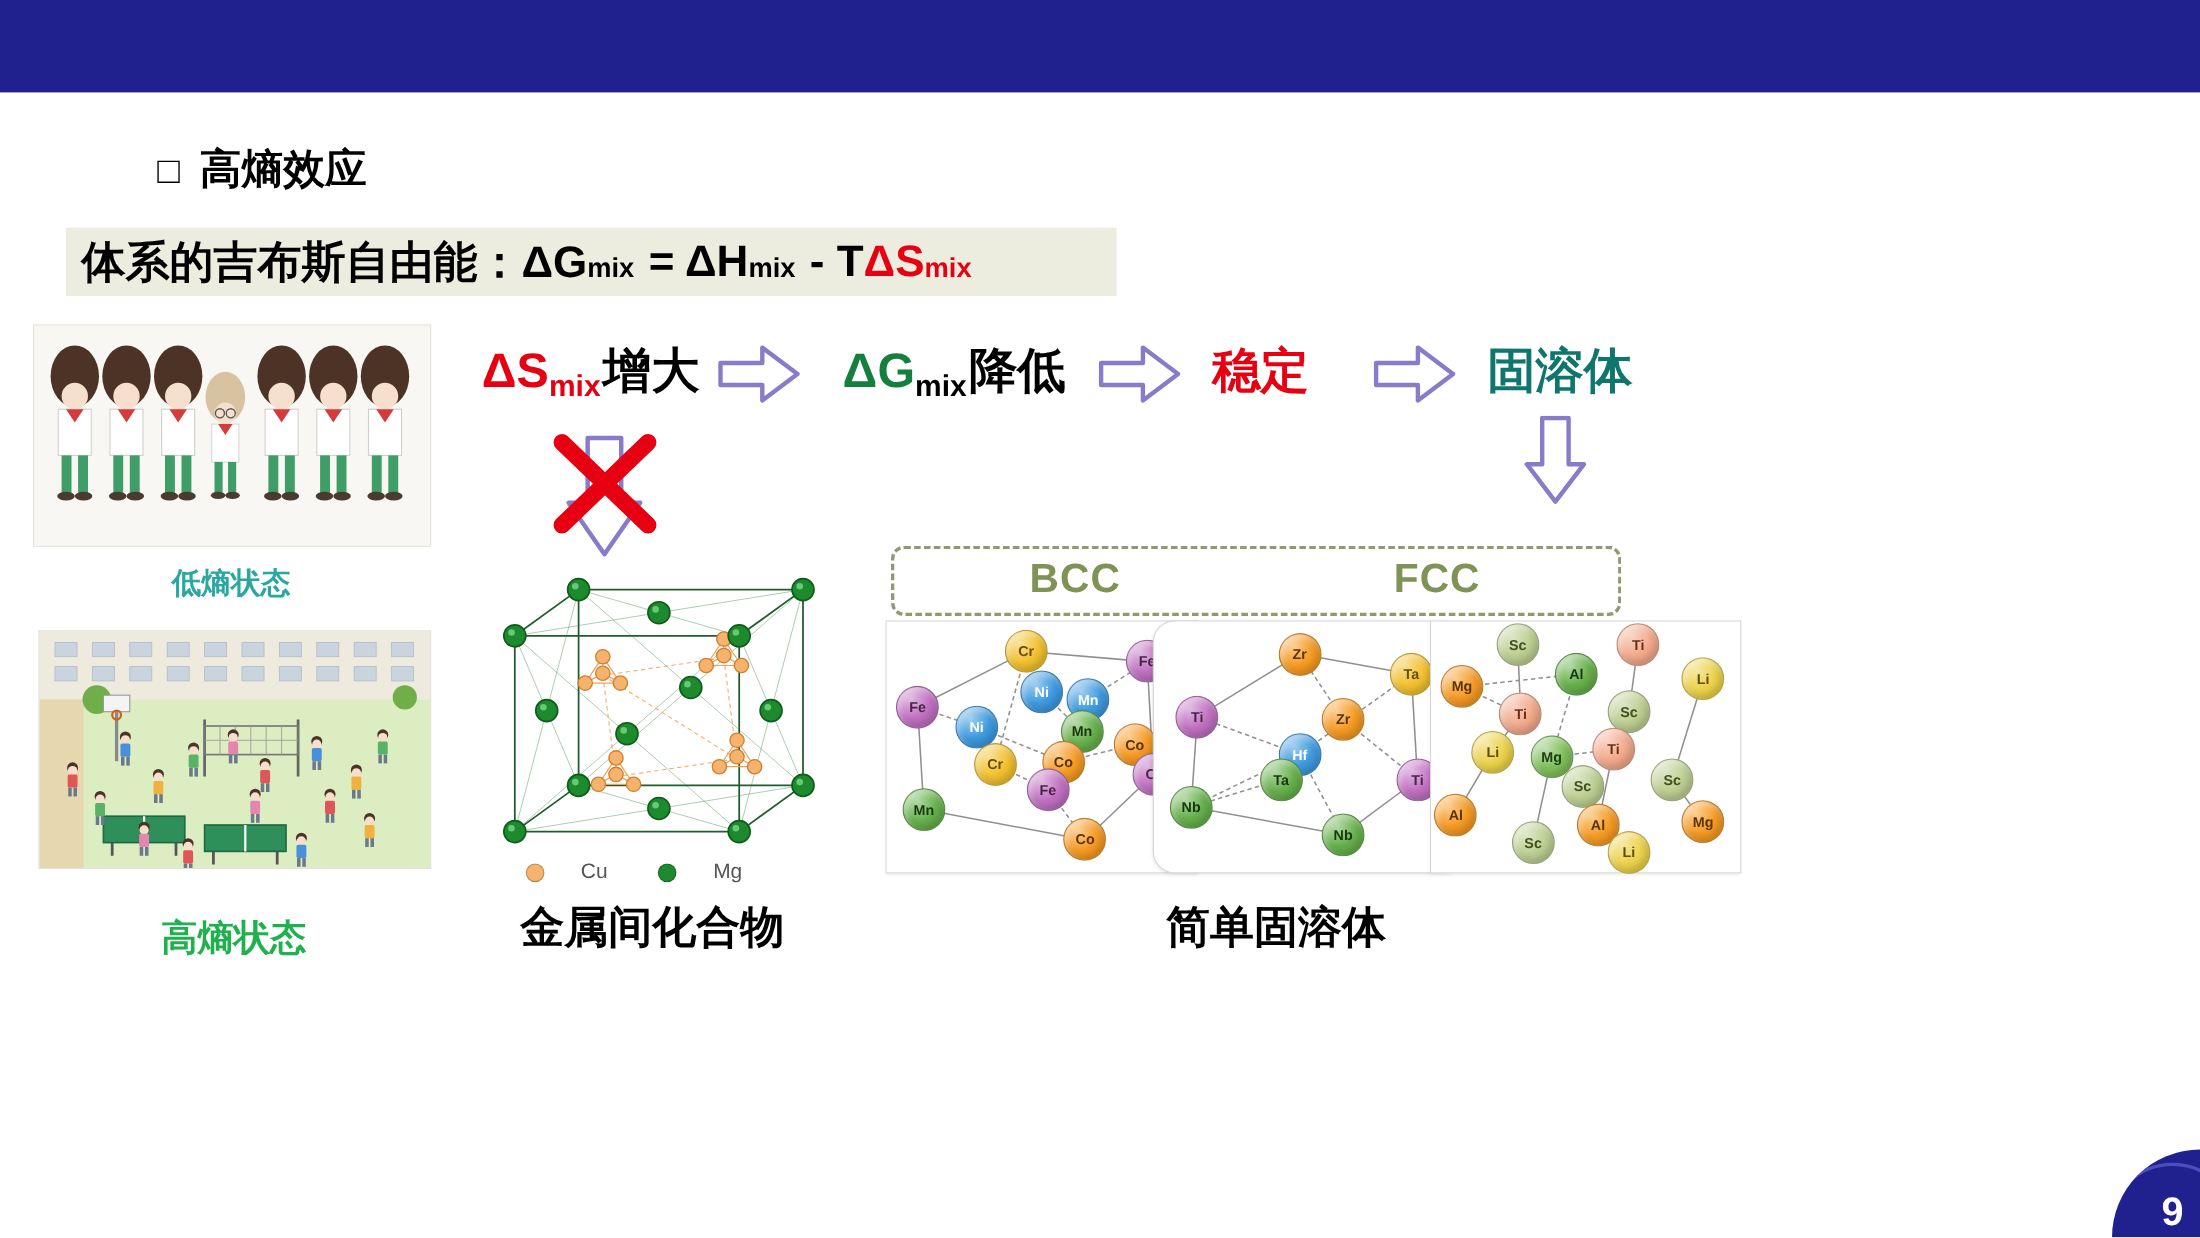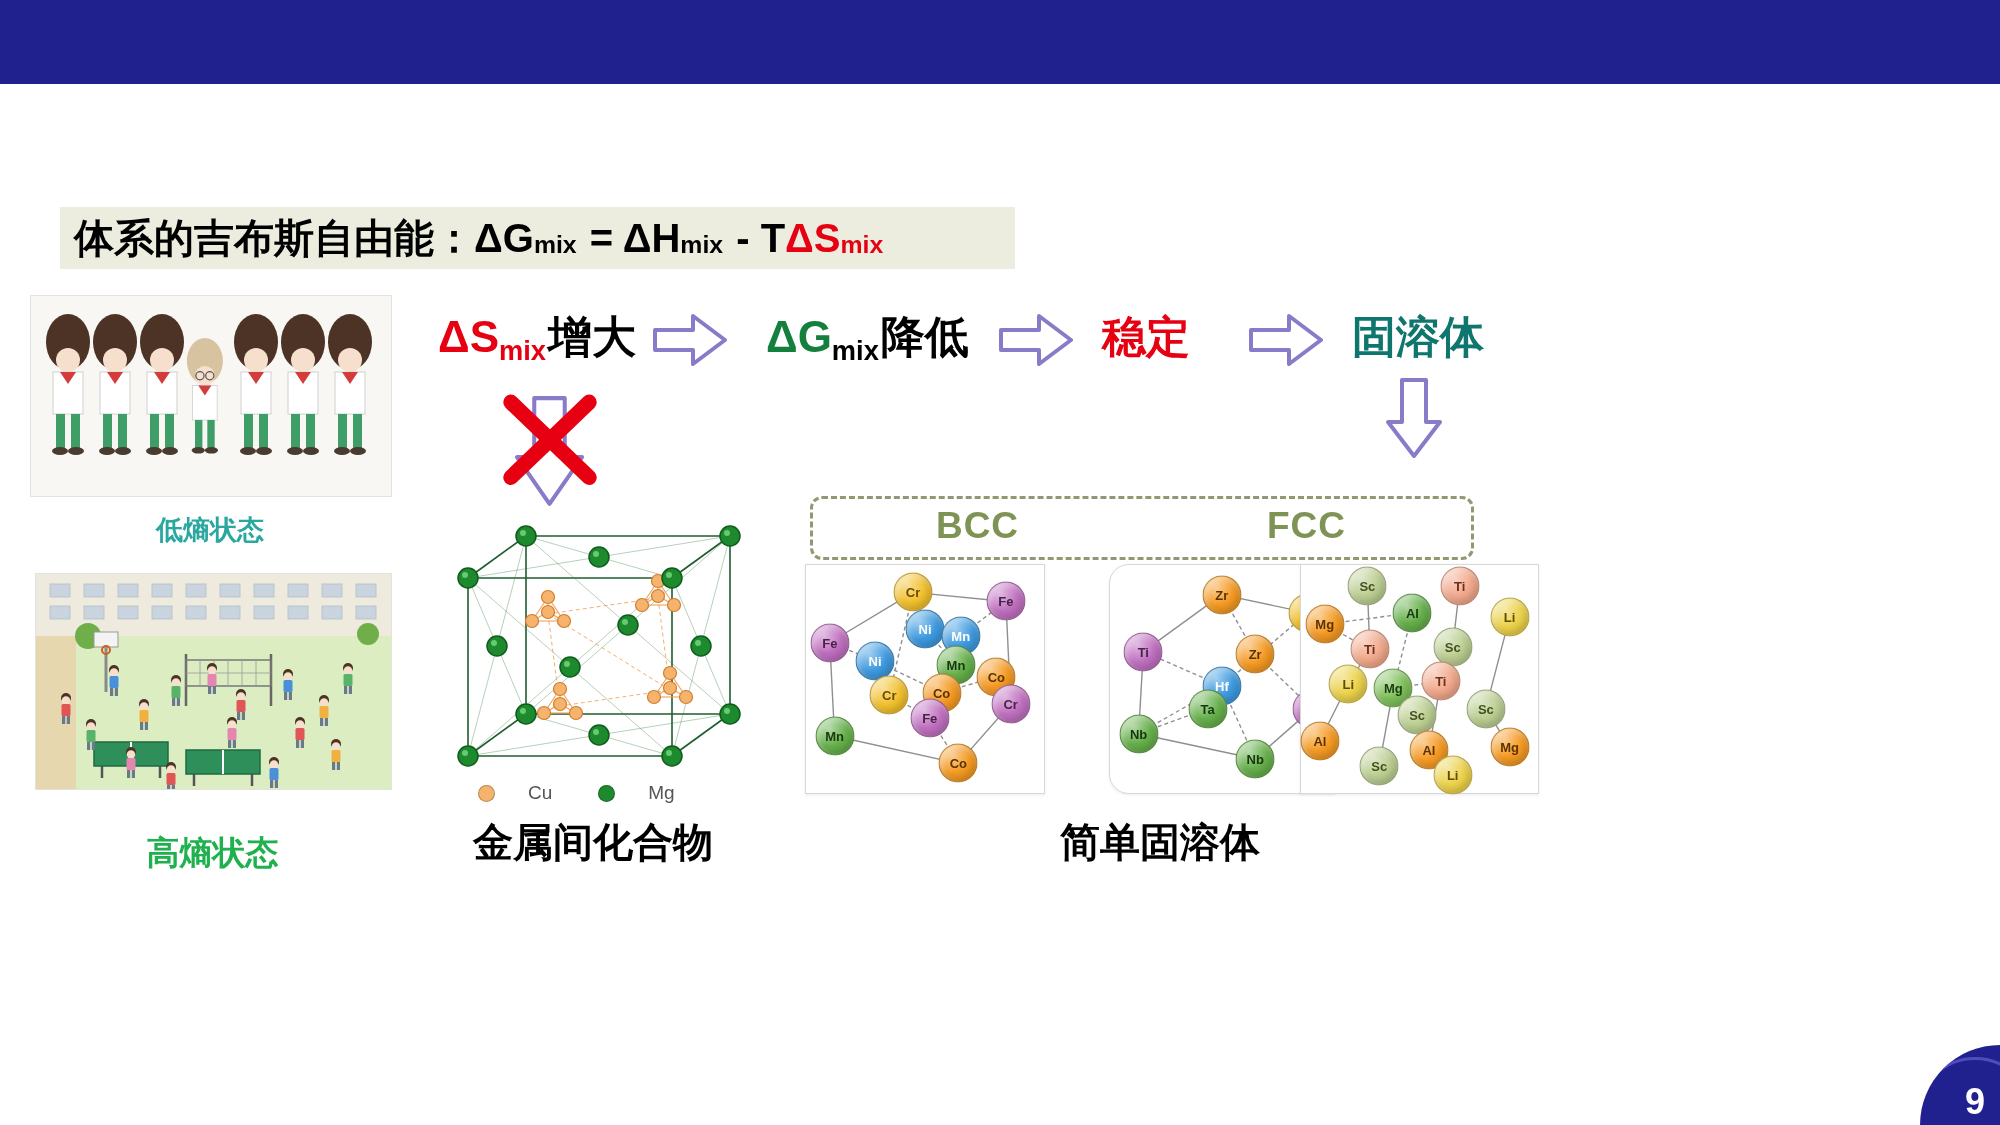--- a/index.html
+++ b/index.html
@@ -29,42 +29,45 @@
   .crystal-wrap{position:absolute;left:420px;top:510px;width:345px;height:268px;}
   .crystal-legend{position:absolute;left:478px;top:782px;display:flex;gap:46px;align-items:center;}
   .legend-item{display:flex;align-items:center;gap:8px;}
   .legend-dot{width:15px;height:15px;border-radius:50%;display:inline-block;border:1px solid rgba(0,0,0,.25);}
   .legend-label{font-size:19px;color:#555;margin-left:25px;}
   .dashed-box{position:absolute;left:810px;top:496px;width:658px;height:58px;
               border:3px dashed #8f9a73;border-radius:12px;display:flex;}
   .structure-label{flex:1;text-align:center;line-height:54px;font-size:37px;font-weight:bold;
                    color:var(--structure-label);letter-spacing:1px;}
   .panel{position:absolute;top:564px;width:238px;height:228px;background:#ffffff;
-         border:1px solid #d8d8d8;box-shadow:0 1px 3px rgba(0,0,0,.08);}
+         border:1px solid #d8d8d8;box-shadow:0 1px 3px rgba(0,0,0,.08);padding-left:44px;}
   .panel svg.bonds{position:absolute;left:0;top:0;width:100%;height:100%;}
   .panel-fcc{left:805px;}
-  .panel-bcc{left:1109px;border-radius:20px;}
+  .panel-bcc{left:1048px;border-radius:20px;}
   .panel-hcp{left:1300px;width:237px;}
   .atom{position:absolute;width:37px;height:37px;border-radius:50%;transform:translate(-50%,-50%);
         display:flex;align-items:center;justify-content:center;font-size:13px;font-weight:bold;
         border:1px solid rgba(0,0,0,.22);
         box-shadow:inset -3px -4px 6px rgba(0,0,0,.18), inset 3px 4px 6px rgba(255,255,255,.5);}
   .corner{position:absolute;right:0;bottom:0;width:80px;height:80px;background:var(--header);
           border-top-left-radius:100%;overflow:hidden;}
   .corner-arc{position:absolute;right:-34px;bottom:-50px;width:112px;height:112px;
               border:3px solid #4d4dc0;border-radius:50%;}
   .page-num{position:absolute;right:15px;bottom:2px;color:#ffffff;font-size:36px;font-weight:bold;}
 </style>
 </head>
 <body>
 
 <div class="slide">
 
   <div class="header-bar"></div>
 
+  <div class="slide-title">
+    <span class="bullet">□</span><span>高熵效应</span>
+  </div>
 
   <div class="formula-box"><span style="color: rgb(0, 0, 0);">体系的吉布斯自由能：ΔG</span><span class="sub" style="color: rgb(0, 0, 0);">mix</span><span style="color: rgb(0, 0, 0);"> = ΔH</span><span class="sub" style="color: rgb(0, 0, 0);">mix</span><span style="color: rgb(0, 0, 0);"> - T</span><span style="color: rgb(230, 0, 18);">ΔS</span><span class="sub" style="color: rgb(230, 0, 18);">mix</span></div>
 
   <div class="flow-step" style="left:438px;"><span style="color: rgb(230, 0, 18);">ΔS</span><span class="sub" style="color: rgb(230, 0, 18);">mix</span><span style="color: rgb(0, 0, 0);">增大</span></div>
   <svg class="rarrow" style="left:652px;" viewBox="0 0 76 56">
     <polygon class="arrow-shape" points="2,18 40,18 40,4 72,28 40,52 40,38 2,38"></polygon>
   </svg>
   <div class="flow-step" style="left:766px;"><span style="color: #15803d;">ΔG</span><span class="sub" style="color: rgb(0, 0, 0);">mix</span><span style="color: rgb(0, 0, 0);">降低</span></div>
   <svg class="rarrow" style="left:998px;" viewBox="0 0 76 56">
     <polygon class="arrow-shape" points="2,18 40,18 40,4 72,28 40,52 40,38 2,38"></polygon>

